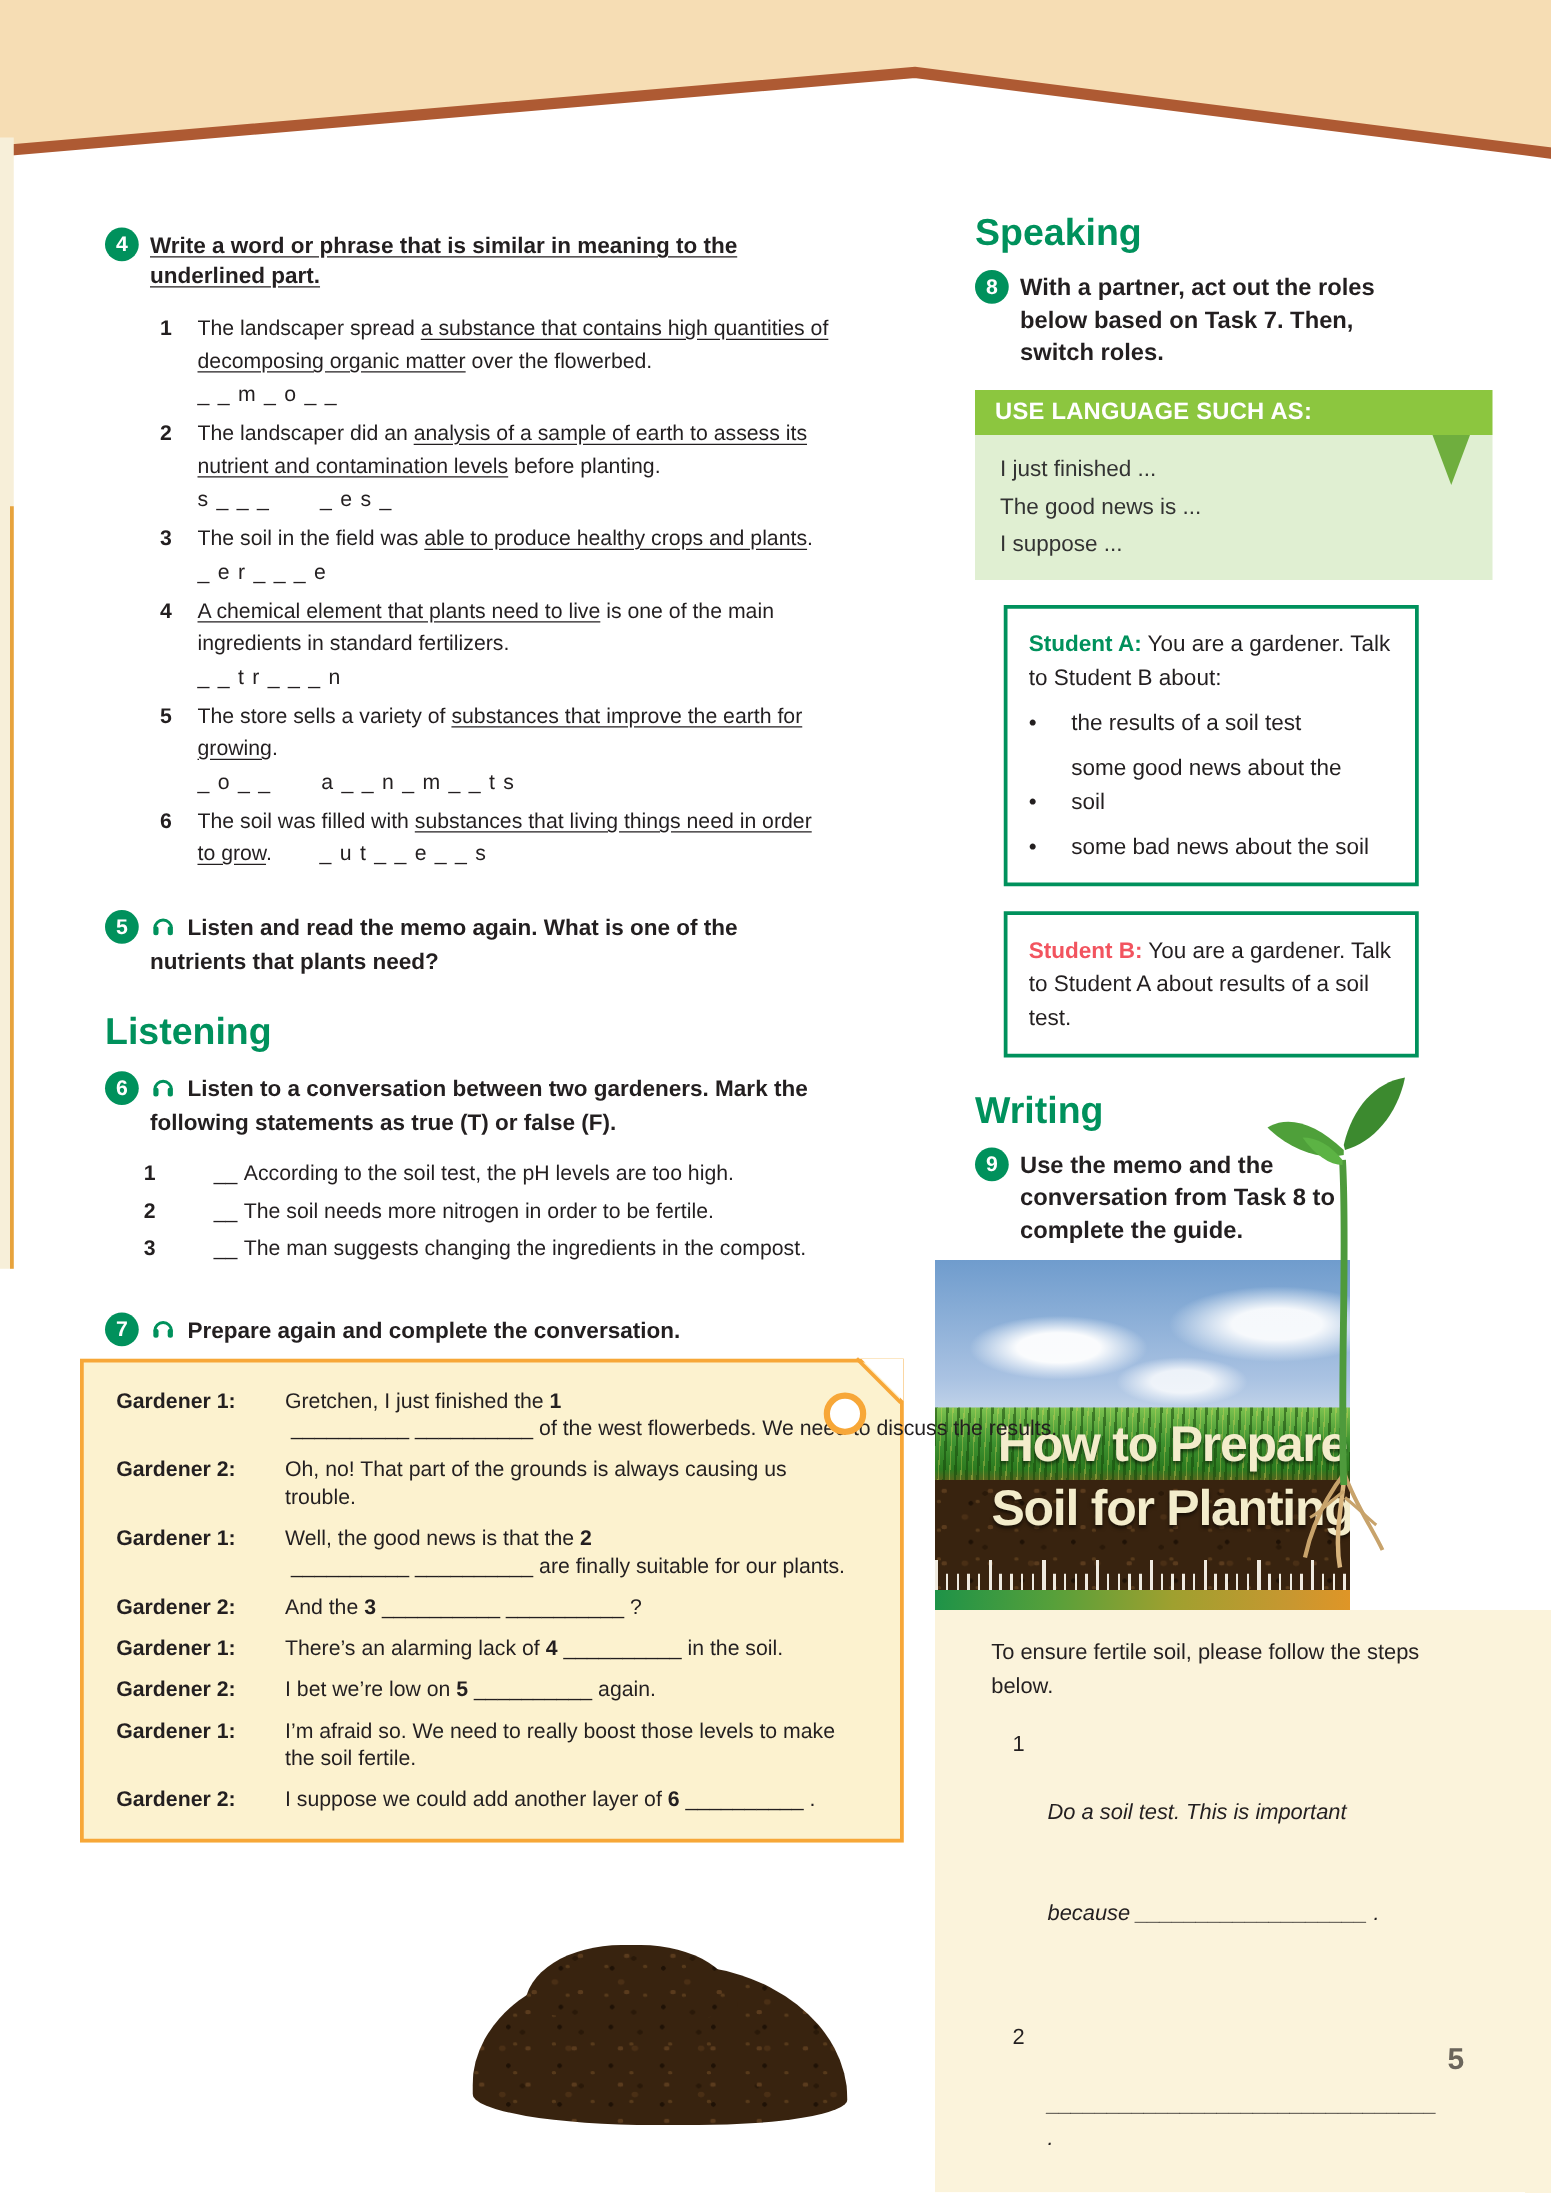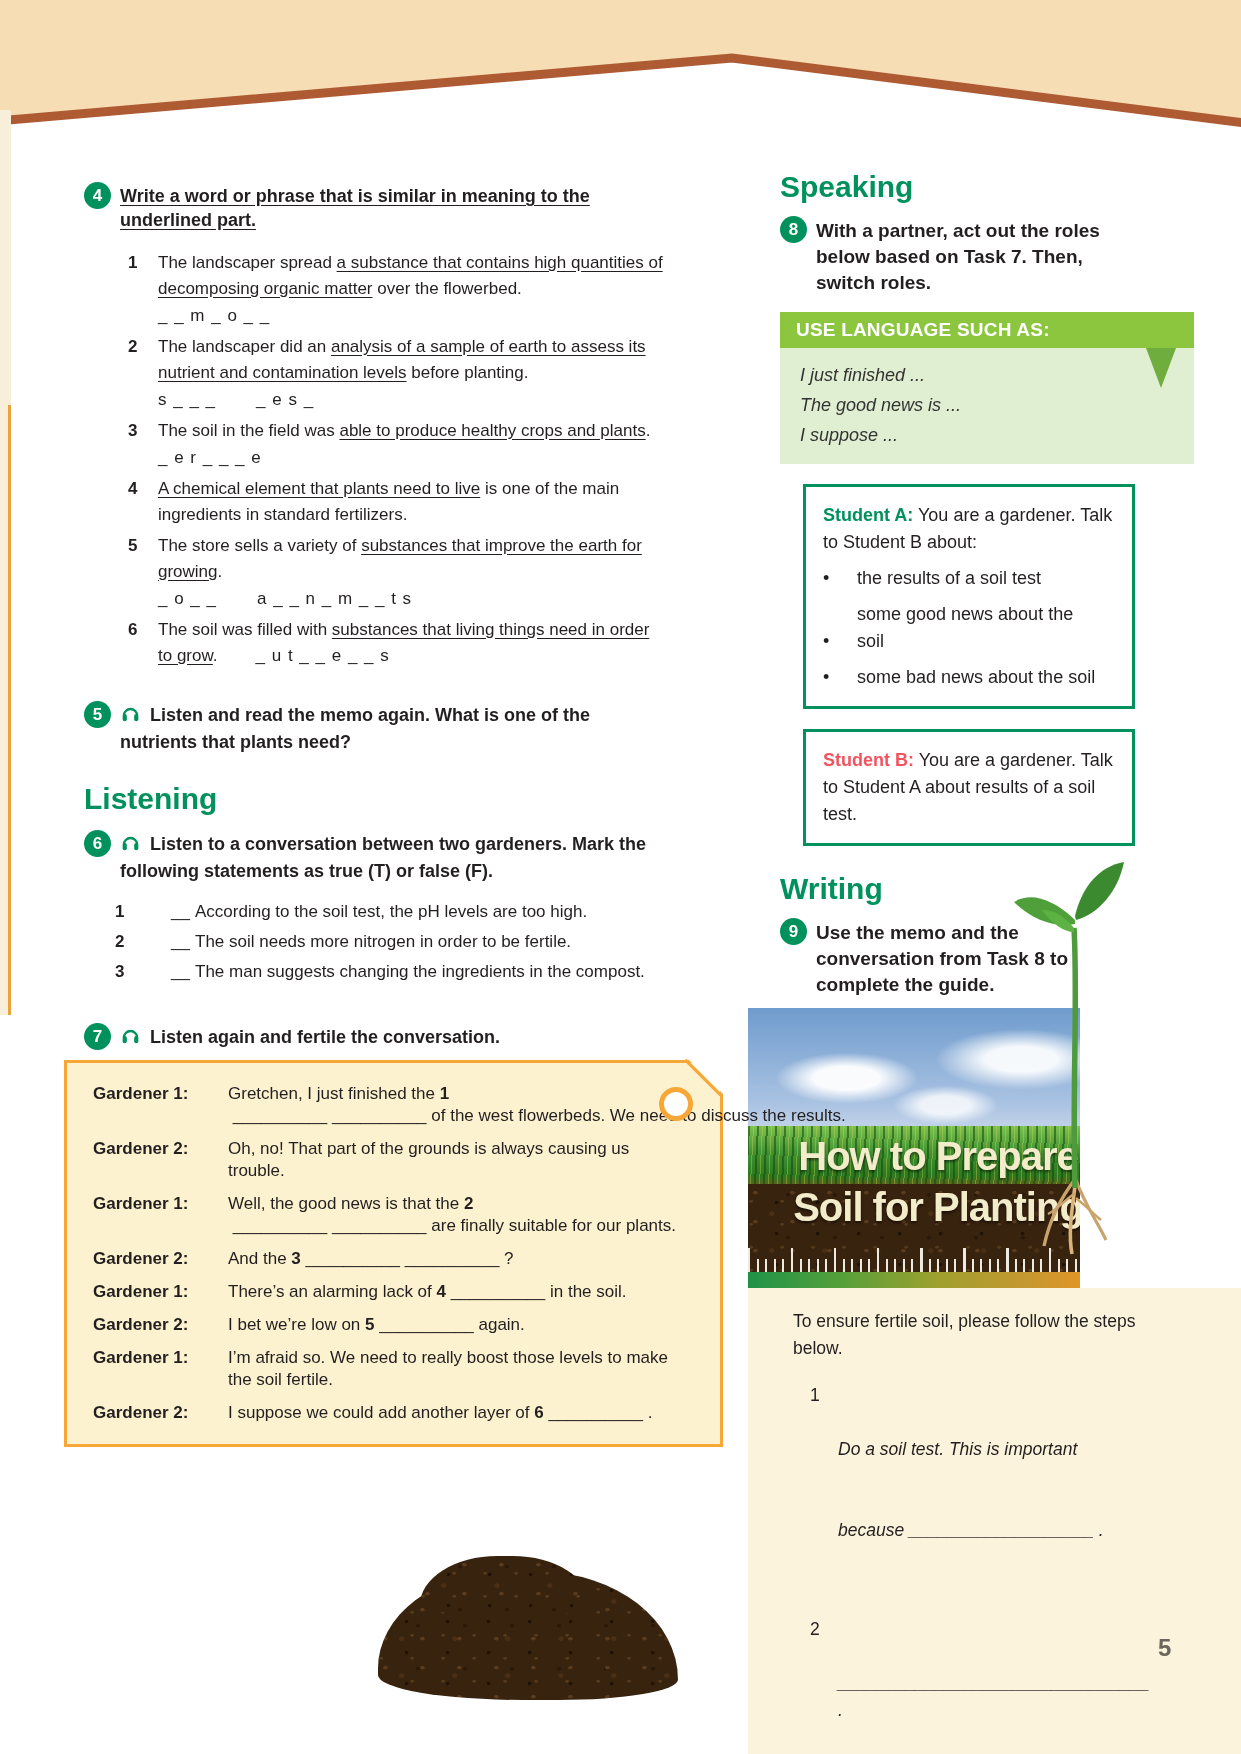--- a/index.html
+++ b/index.html
@@ -62,21 +62,21 @@
         border-radius:48% 52% 45% 55% / 85% 95% 18% 22%;}
   .pile2{position:absolute;left:420px;top:1556px;width:170px;height:60px;z-index:1;
         border-radius:50% 50% 40% 60% / 90% 90% 20% 20%;}
   
   .col-right{position:absolute;left:780px;top:170px;width:356px;z-index:2;}
   .task8{margin-top:12px;}
   .task8 .tbody,.task9 .tbody{font-size:19px;line-height:26px;width:320px;}
   .usebox{margin-top:16px;width:414px;position:relative;}
   .usebox .uhdr{background:#8CC63F;color:#fff;font-weight:bold;font-size:19px;
                 padding:7px 0 7px 16px;letter-spacing:.2px;}
-  .usebox .ubody{background:#E0EFD2;padding:12px 0 14px 20px;font-style:italic;
+  .usebox .ubody{background:#E0EFD2;padding:12px 0 14px 20px;
                  font-size:18px;line-height:30px;color:#333;}
   .usebox .notch{position:absolute;right:18px;top:36px;width:0;height:0;
                  border-left:15px solid transparent;border-right:15px solid transparent;
                  border-top:40px solid #6FAE3E;}
   .stubox{box-sizing:border-box;width:332px;margin-left:23px;margin-top:20px;
           border:3px solid #00915C;background:#fff;padding:15px 16px 15px 17px;
           font-size:18px;line-height:27px;}
   .stubox .lblA{color:#00915C;font-weight:bold;}
   .stubox .lblB{color:#F2545F;font-weight:bold;}
   .bul{display:flex;margin-top:9px;align-items:flex-end;}
@@ -163,20 +163,21 @@
       </div>
       <div class="vitem">
         <span class="vnum">3</span>
         <div class="vtxt"><span>The soil in the field was </span><u>able to produce healthy crops and plants</u><span>.</span>
           <div class="vblank">_ e r _ _ _ e</div>
         </div>
       </div>
       <div class="vitem">
         <span class="vnum">4</span>
         <div class="vtxt"><span></span><u>A chemical element that plants need to live</u><span> is one of the main ingredients in standard fertilizers.</span>
+          <div class="vblank">_ _ t r _ _ _ n</div>
         </div>
       </div>
       <div class="vitem">
         <span class="vnum">5</span>
         <div class="vtxt"><span>The store sells a variety of </span><u>substances that improve the earth for growing</u><span>.</span>
           <div class="vblank">_ o _ _       a _ _ n _ m _ _ t s</div>
         </div>
       </div>
       <div class="vitem">
         <span class="vnum">6</span>
@@ -222,21 +223,21 @@
         <span>The man suggests changing the ingredients in the compost.</span>
       </div>
     </div>
 
     <div class="task task7">
       <span class="badge">7</span>
       <div class="tbody"><span class="hp"><svg width="21" height="20" viewBox="0 0 24 24">
               <path d="M4 14a8 8 0 0 1 16 0" fill="none" stroke="#00915C" stroke-width="2.8"></path>
               <rect x="2.6" y="12" width="5" height="8.6" rx="2.4" fill="#00915C"></rect>
               <rect x="16.4" y="12" width="5" height="8.6" rx="2.4" fill="#00915C"></rect>
-            </svg></span><span>Listen again and fertile the conversation.</span></div>
+            </svg></span><span>Prepare again and complete the conversation.</span></div>
     </div>
 
     <div class="conv">
       <div class="cut"></div>
       <div class="cutline"></div>
       <div class="hole"></div>
 
       <div class="turn">
         <span class="spk">Gardener 1:</span>
         <span class="dtxt"><span>Gretchen, I just finished the </span><b>1</b><span class="blank"> __________ __________ of the west flowerbeds. We need to discuss the results.</span></span>

